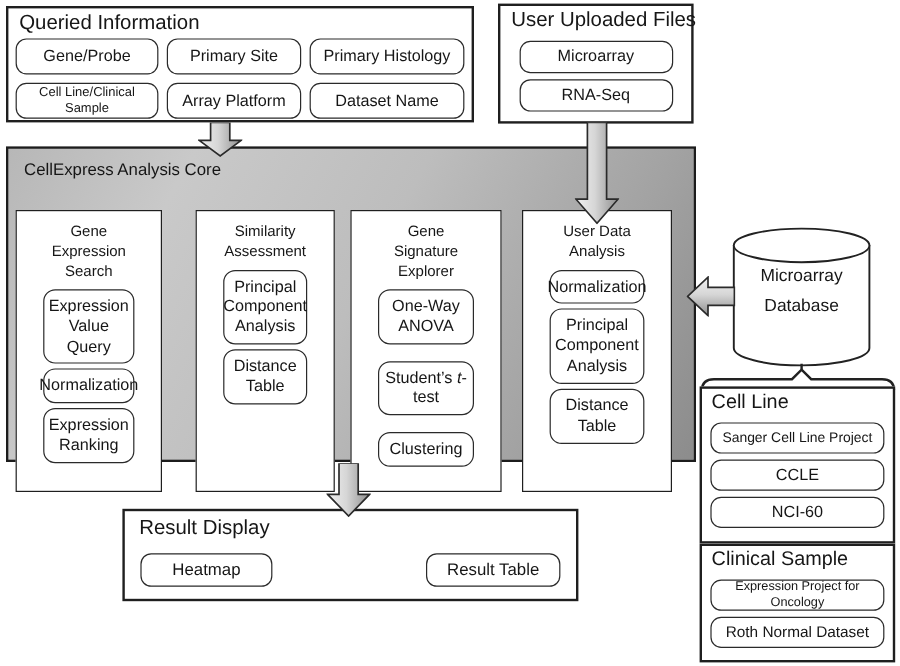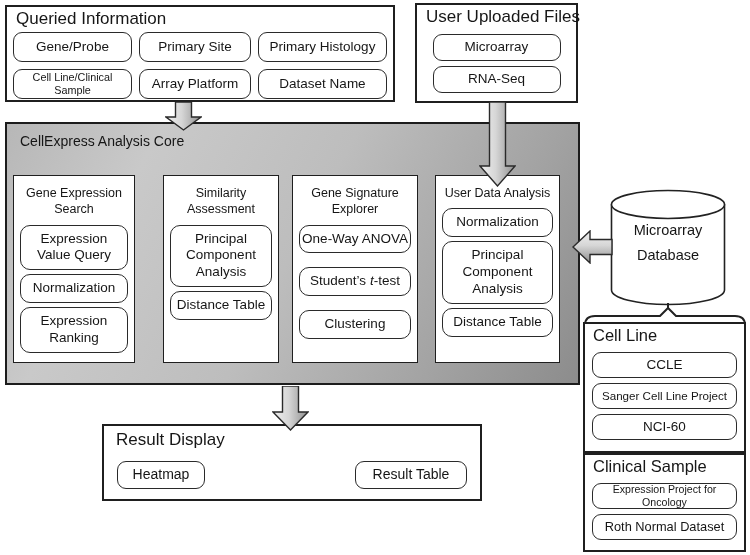--- a/index.html
+++ b/index.html
@@ -23,23 +23,23 @@
   .uf{left:415px;top:3px;width:163px;height:100px;}
   .uf .chip{width:128px;height:27px;margin:5px auto 0;font-size:13.5px;}
   
   .core{
     left:5px;top:122px;width:575px;height:263px;border:2px solid #1c1c1c;box-sizing:border-box;
     position:absolute;
     background:linear-gradient(118deg,#b7b7b7 0%,#c9c9c9 22%,#bdbdbd 50%,#a3a3a3 78%,#8c8c8c 100%);
   }
   .core-title{font-size:14px;padding:9px 0 0 13px;}
   .col{
-    position:absolute;top:51px;height:188px;background:#ffffff;border:1.5px solid #1f1f1f;
+    position:absolute;top:51px;height:235px;background:#ffffff;border:1.5px solid #1f1f1f;
     box-sizing:border-box;display:flex;flex-direction:column;align-items:center;
-    padding:9px 6px 6px;z-index:1;
+    padding:9px 22px 6px;z-index:1;
   }
   .col-1{left:6px;width:122px;}
   .col-2{left:156px;width:116px;}
   .col-3{left:285px;width:126px;}
   .col-4{left:428px;width:125px;}
   .col-header{font-size:12.5px;text-align:center;line-height:1.3;margin-bottom:7px;}
   .col .chip{width:100%;font-size:13.5px;padding:5px 2px;margin-bottom:4px;border-radius:10px;flex:none;}
   .col-3 .chip{margin-bottom:14px;}
   .col .chip i{font-style:italic;}
   
@@ -52,21 +52,21 @@
   .cl{left:583px;top:322px;width:163px;height:131px;}
   .cs{left:583px;top:453px;width:163px;height:99px;}
   .cl .panel-title,.cs .panel-title{font-size:16.5px;padding:2px 8px;}
   .cl .chip,.cs .chip{margin:5px 7px 0;height:26px;font-size:13.5px;}
   .chip.xsmall{font-size:10.6px;}
   .chip.msmall{font-size:11.6px;}
   
   .rd{left:102px;top:424px;width:380px;height:77px;}
   .rd-row{display:flex;justify-content:space-between;padding:7px 13px 0;}
   .rd-row .chip{height:28px;font-size:14px;}
-  .rd-row .chip:nth-child(1){width:88px;}
+  .rd-row .chip:nth-child(1){width:110px;}
   .rd-row .chip:nth-child(2){width:112px;}
   .rd-row .chip:nth-child(3){width:105px;}
 </style>
 </head>
 <body>
 
 <div class="canvas">
 
   <svg width="0" height="0" style="position:absolute" aria-hidden="true">
     <defs>
@@ -156,22 +156,22 @@
     <div>Database</div>
   </div>
 
   <svg class="brace" viewBox="0 0 164 23">
     <path d="M 85,0 L 85,5" fill="none" stroke="#222222" stroke-width="2"></path>
     <path d="M 2,22 Q 2,13 12,13 L 77,13 L 85,5 L 93,13 L 152,13 Q 162,13 162,22" fill="none" stroke="#222222" stroke-width="2"></path>
   </svg>
 
   <div class="panel cl">
     <div class="panel-title">Cell Line</div>
+    <div class="chip msmall">Sanger Cell Line Project</div>
     <div class="chip">CCLE</div>
-    <div class="chip msmall">Sanger Cell Line Project</div>
     <div class="chip">NCI-60</div>
   </div>
 
   <div class="panel cs">
     <div class="panel-title">Clinical Sample</div>
     <div class="chip xsmall">Expression Project for Oncology</div>
     <div class="chip" style="font-size:12.8px">Roth Normal Dataset</div>
   </div>
 
   <div class="panel rd">

